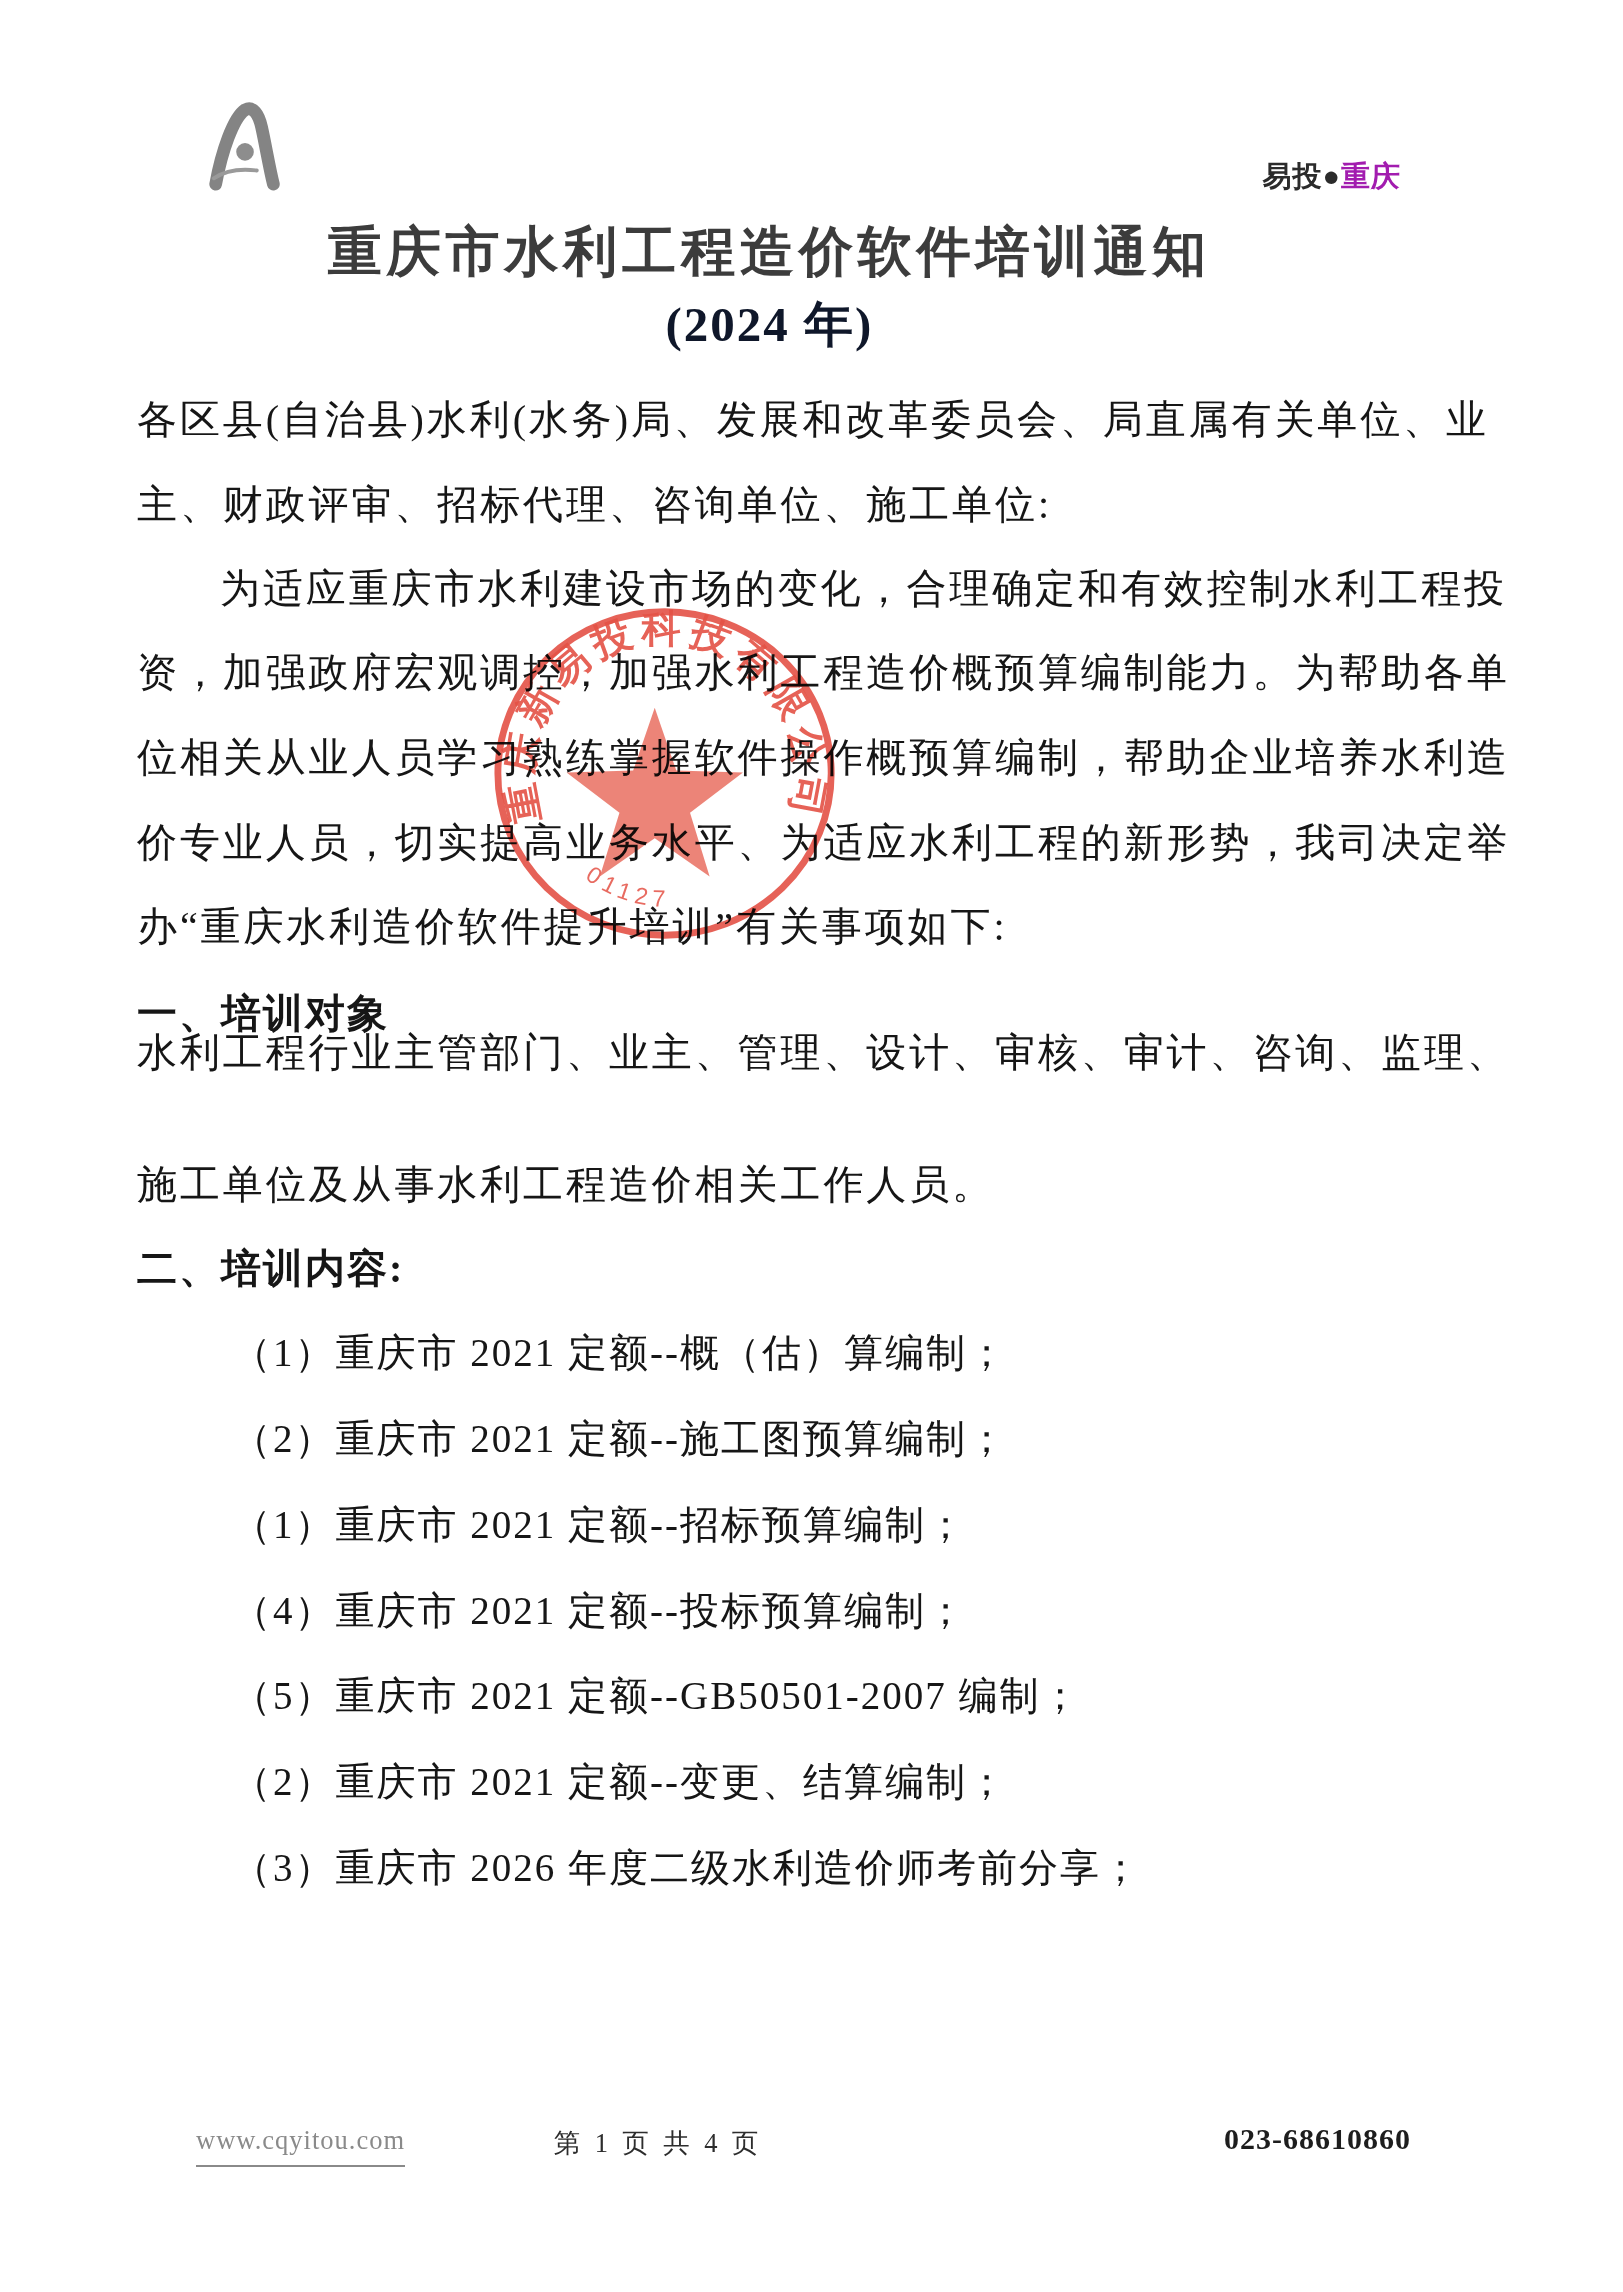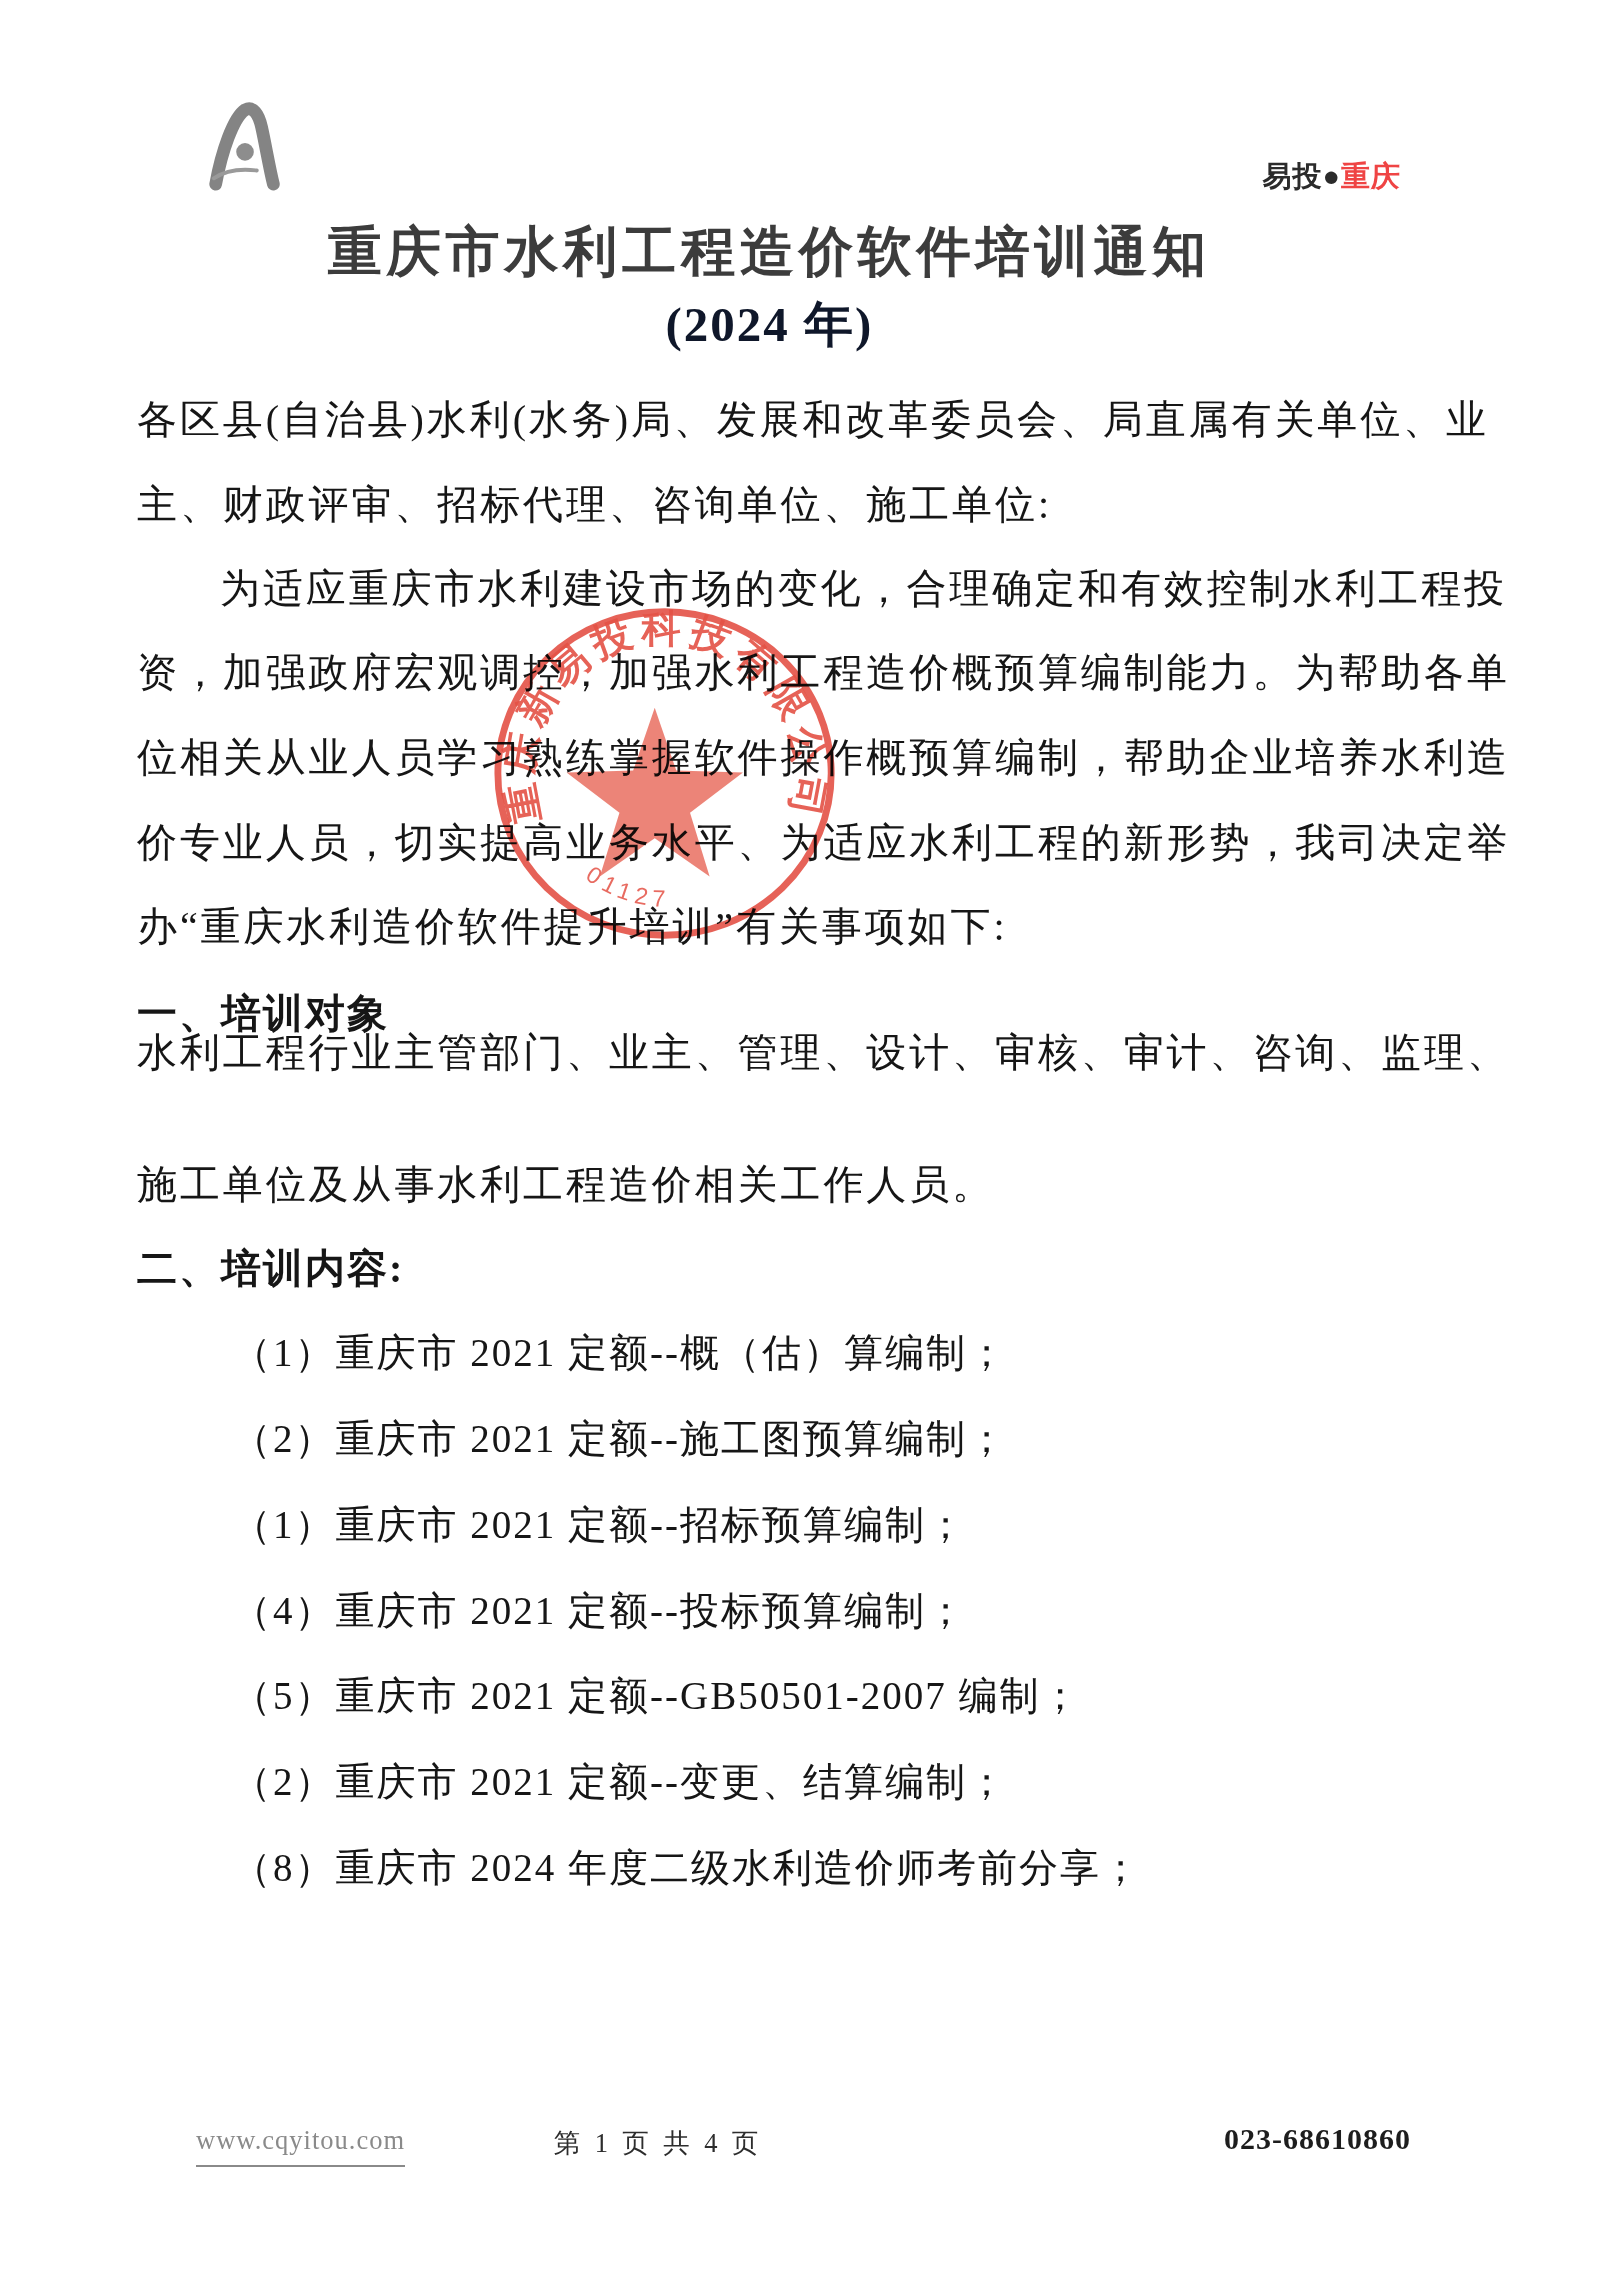--- a/index.html
+++ b/index.html
@@ -14,21 +14,21 @@
   .logo{
     position:absolute;left:202px;top:98px;width:88px;height:98px;
     color:#828282;
   }
   .brand{
     position:absolute;top:157px;right:222px;
     font-family:"Liberation Sans",sans-serif;
     font-size:29px;font-weight:700;letter-spacing:1px;
     color:#2b2b2b;white-space:nowrap;
   }
-  .brand .muted{color:#ef4444;text-align:right;}
+  .brand .muted{color:#a21caf;text-align:right;}
   .title{
     position:absolute;left:0;top:216px;width:1539px;text-align:center;
     font-size:54px;font-weight:700;letter-spacing:4.9px;white-space:nowrap;
     color:#3c3c3c;
   }
   .subtitle{
     position:absolute;left:0;top:292px;width:1539px;text-align:center;
     font-size:49px;font-weight:600;letter-spacing:2px;white-space:nowrap;
     color:#0f172a;
   }
@@ -90,21 +90,21 @@
   <div class="line" style="top:1025px">水利工程行业主管部门、业主、管理、设计、审核、审计、咨询、监理、</div>
   <div class="line" style="top:1157px">施工单位及从事水利工程造价相关工作人员。</div>
 
   <div class="line heading" style="top:1241px">二、培训内容:</div>
   <div class="line list-item" style="top:1326px">（1）重庆市 2021 定额--概（估）算编制；</div>
   <div class="line list-item" style="top:1412px">（2）重庆市 2021 定额--施工图预算编制；</div>
   <div class="line list-item" style="top:1498px">（1）重庆市 2021 定额--招标预算编制；</div>
   <div class="line list-item" style="top:1584px">（4）重庆市 2021 定额--投标预算编制；</div>
   <div class="line list-item" style="top:1669px">（5）重庆市 2021 定额--GB50501-2007 编制；</div>
   <div class="line list-item" style="top:1755px">（2）重庆市 2021 定额--变更、结算编制；</div>
-  <div class="line list-item" style="top:1841px">（8）重庆市 2024 年度二级水利造价师考前分享；</div>
+  <div class="line list-item" style="top:1841px">（3）重庆市 2026 年度二级水利造价师考前分享；</div>
 
   <div class="stamp">
     <svg width="363" height="348" viewBox="0 0 370 355">
       <defs>
         <path id="arcTop" d="M 60,230 A 134,134 0 1 1 306,230" fill="none"></path>
         <path id="arcBottom" d="M 85,268 A 134,134 0 0 0 285,268" fill="none"></path>
       </defs>
       <ellipse cx="183" cy="177" rx="170" ry="165" fill="none" stroke="#e0392b" stroke-width="7" opacity="0.9"></ellipse>
       <polygon points="173,110 195,174 263,176 209,217 229,282 173,243 117,282 137,217 83,176 151,174" fill="#e4503f" opacity="0.8"></polygon>
       <text font-size="40" fill="#e0392b" letter-spacing="7" opacity="0.9" font-family="Liberation Serif, serif" font-weight="700">

